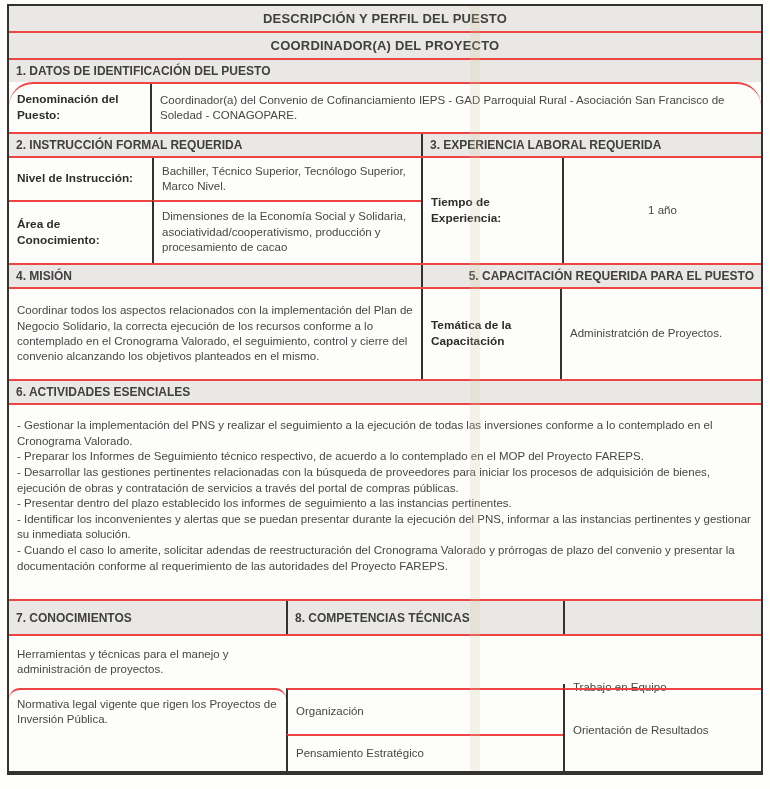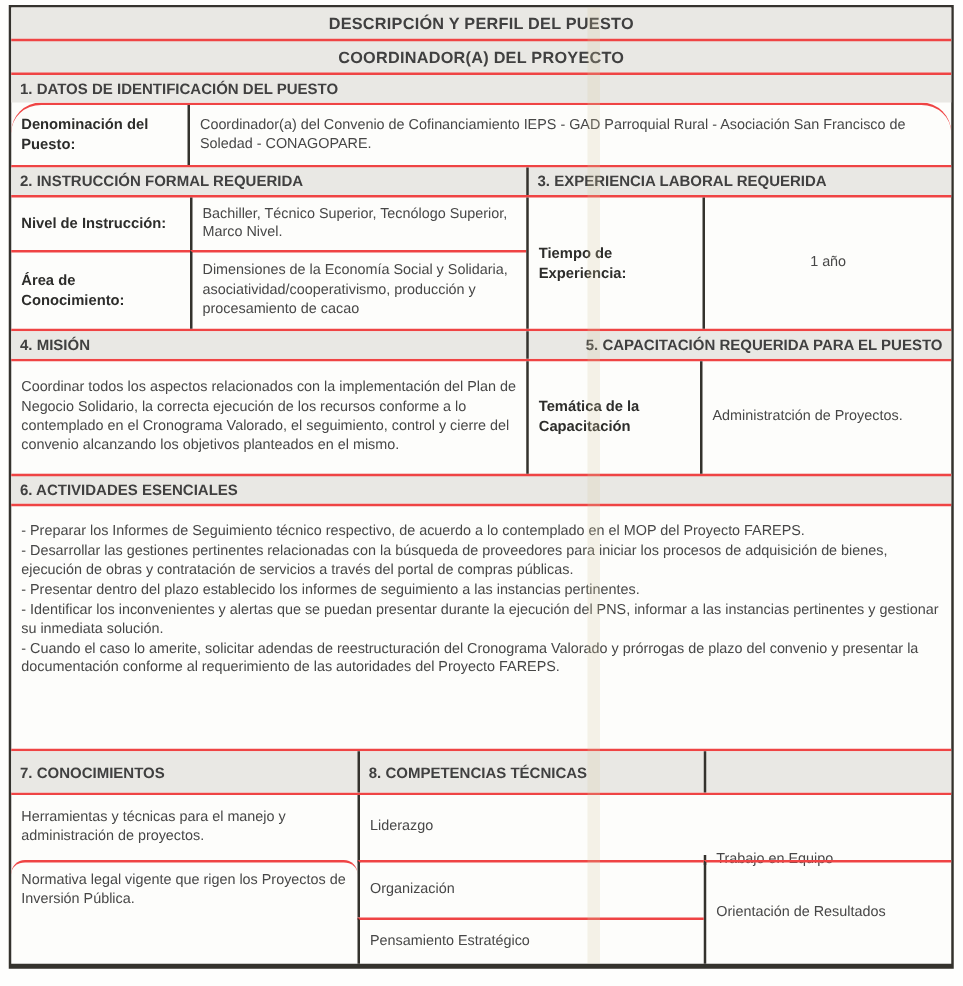--- a/index.html
+++ b/index.html
@@ -77,36 +77,36 @@
     </div>
 
     <div class="grid s45grid bt">
       <div class="cell">Coordinar todos los aspectos relacionados con la implementación del Plan de Negocio Solidario, la correcta ejecución de los recursos conforme a lo contemplado en el Cronograma Valorado, el seguimiento, control y cierre del convenio alcanzando los objetivos planteados en el mismo.</div>
       <div class="cell label bl">Temática de la Capacitación</div>
       <div class="cell bl">Administratción de Proyectos.</div>
     </div>
 
     <div class="hrow sec bt">6. ACTIVIDADES ESENCIALES</div>
     <div class="s6body bt">
+      <div class="act">- Gestionar la implementación del PNS y realizar el seguimiento a la ejecución de todas las inversiones conforme a lo contemplado en el Cronograma Valorado.</div>
       <div class="act">- Preparar los Informes de Seguimiento técnico respectivo, de acuerdo a lo contemplado en el MOP del Proyecto FAREPS.</div>
       <div class="act">- Desarrollar las gestiones pertinentes relacionadas con la búsqueda de proveedores para iniciar los procesos de adquisición de bienes, ejecución de obras y contratación de servicios a través del portal de compras públicas.</div>
       <div class="act">- Presentar dentro del plazo establecido los informes de seguimiento a las instancias pertinentes.</div>
       <div class="act">- Identificar los inconvenientes y alertas que se puedan presentar durante la ejecución del PNS, informar a las instancias pertinentes y gestionar su inmediata solución.</div>
       <div class="act">- Cuando el caso lo amerite, solicitar adendas de reestructuración del Cronograma Valorado y prórrogas de plazo del convenio y presentar la documentación conforme al requerimiento de las autoridades del Proyecto FAREPS.</div>
     </div>
 
     <div class="grid s78h bt">
       <div class="hrow sec">7. CONOCIMIENTOS</div>
       <div class="hrow sec bl">8. COMPETENCIAS TÉCNICAS</div>
       <div class="hrow sec bl"></div>
     </div>
 
     <div class="grid s78grid bt">
       <div class="cell" style="grid-row:1;grid-column:1;">Herramientas y técnicas para el manejo y administración de proyectos.</div>
-      <div class="cell bl" style="grid-row:1;grid-column:2;">Liderazgo</div>
       <div class="cell bl" style="grid-row:1;grid-column:3;margin-top:48px;">Trabajo en Equipo</div>
       <div class="cell bl bt" style="grid-row:2 / span 2;grid-column:3;">Orientación de Resultados</div>
       <div class="cell bt" style="grid-row:2;grid-column:1;border-radius:11px;">Normativa legal vigente que rigen los Proyectos de Inversión Pública.</div>
       <div class="cell bl bt" style="grid-row:2;grid-column:2;">Organización</div>
       <div class="cell bl bt" style="grid-row:3;grid-column:2;">Pensamiento Estratégico</div>
     </div>
   </div>
 </div>
 
 </body></html>

